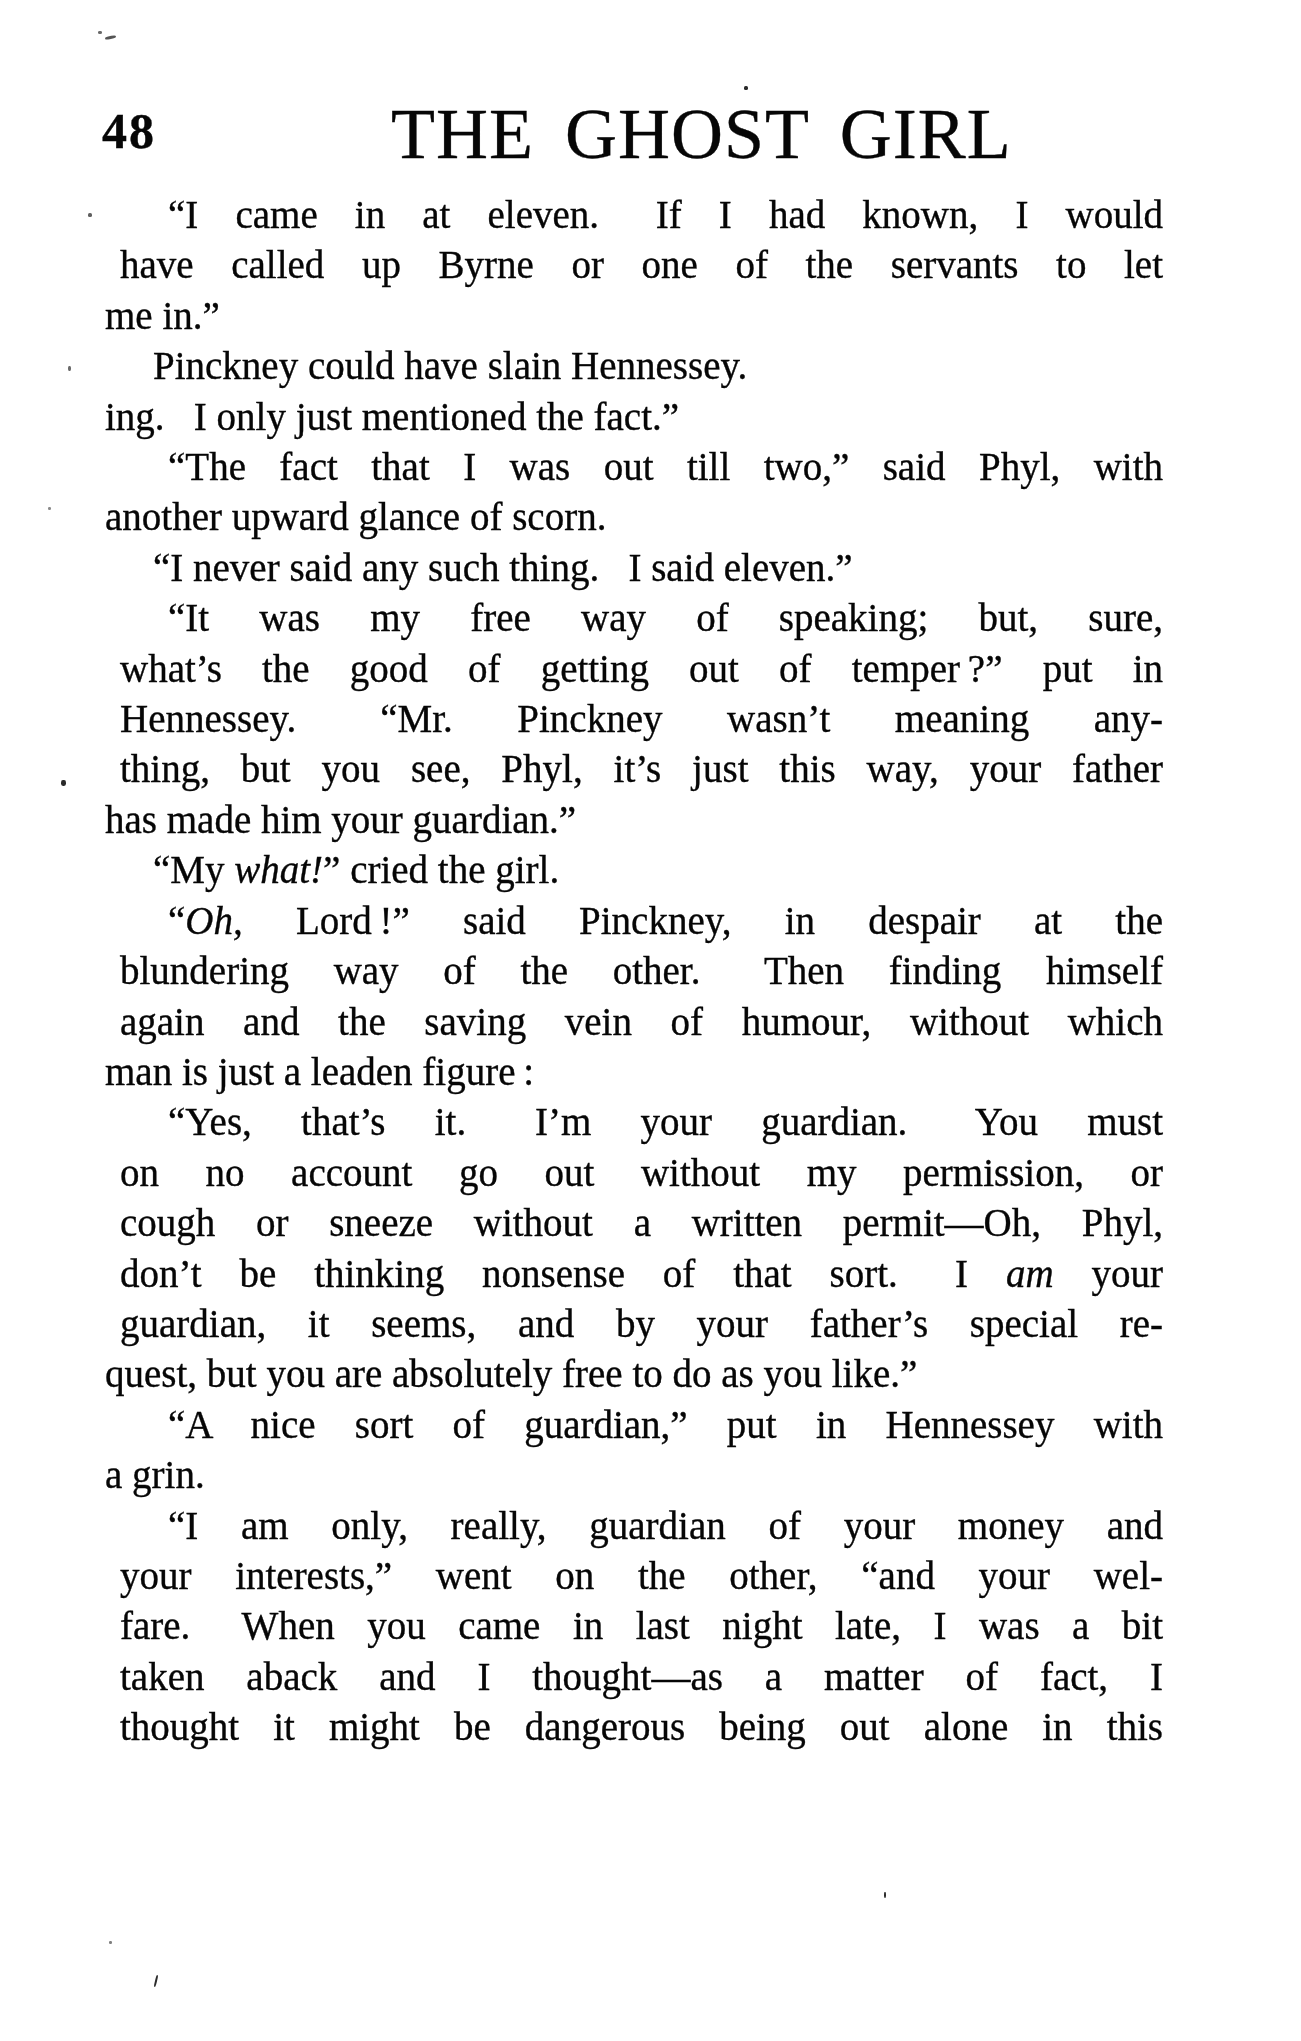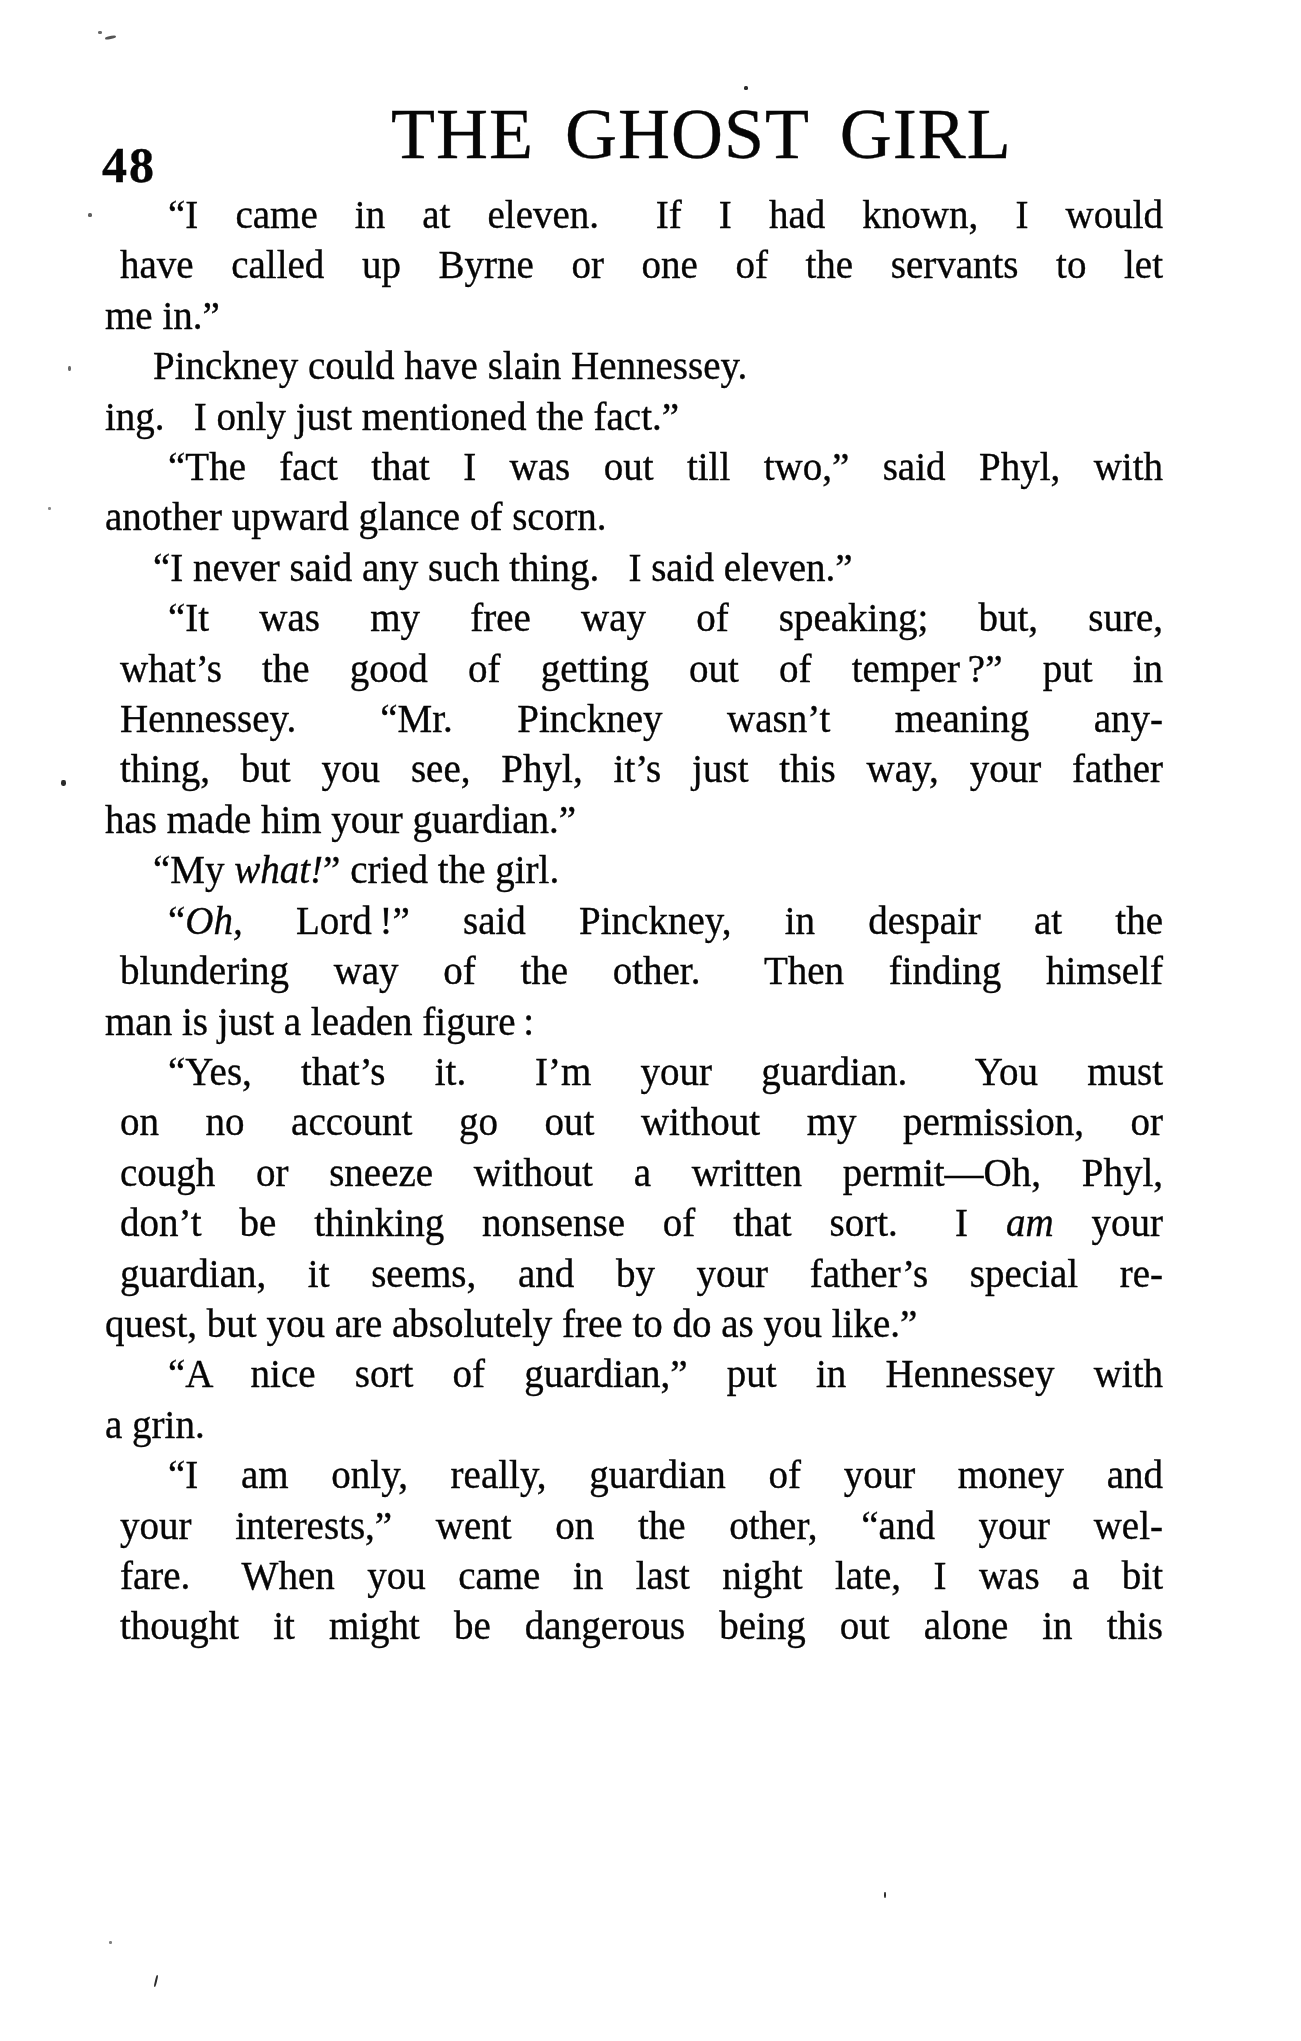--- a/index.html
+++ b/index.html
@@ -9,21 +9,20 @@
     background:#ffffff;
     font-family:"Liberation Serif","DejaVu Serif",serif;
     color:#060606;
     overflow:hidden;
     -webkit-text-stroke:0.35px #060606;
   }
   .pagenum{
     position:absolute;left:102px;top:106px;
     font-size:50px;font-weight:bold;line-height:1;
     letter-spacing:2px;
-    margin-top:34px;
   }
   .title{
     position:absolute;left:391px;top:98px;
     font-size:72px;line-height:1;
     letter-spacing:1px;word-spacing:12px;
     white-space:nowrap;
   }
   .textblock{
     position:absolute;left:105px;top:190px;width:1058px;
     font-size:39px;line-height:50.4px;
@@ -51,32 +50,34 @@
       <div class="line fin"><span>another upward glance of scorn.</span></div>
       <div class="line ind fin"><span>“I never said any such thing.  I said eleven.”</span></div>
       <div class="line ind jl"><span>“It was my free way of speaking; but, sure,</span></div>
       <div class="line jl"><span>what’s the good of getting out of temper ?” put in</span></div>
       <div class="line jl"><span>Hennessey.  “Mr. Pinckney wasn’t meaning any-</span></div>
       <div class="line jl"><span>thing, but you see, Phyl, it’s just this way, your father</span></div>
       <div class="line fin"><span>has made him your guardian.”</span></div>
       <div class="line ind fin"><span>“My </span><span class="it">what!</span><span>” cried the girl.</span></div>
       <div class="line ind jl"><span>“</span><span class="it">Oh,</span><span> Lord !” said Pinckney, in despair at the</span></div>
       <div class="line jl"><span>blundering way of the other.  Then finding himself</span></div>
+      <div class="line jl"><span>again and the saving vein of humour, without which</span></div>
       <div class="line fin"><span>man is just a leaden figure :</span></div>
       <div class="line ind jl"><span>“Yes, that’s it.  I’m your guardian.  You must</span></div>
       <div class="line jl"><span>on no account go out without my permission, or</span></div>
       <div class="line jl"><span>cough or sneeze without a written permit—Oh, Phyl,</span></div>
       <div class="line jl"><span>don’t be thinking nonsense of that sort.  I </span><span class="it">am</span><span> your</span></div>
       <div class="line jl"><span>guardian, it seems, and by your father’s special re-</span></div>
       <div class="line fin"><span>quest, but you are absolutely free to do as you like.”</span></div>
       <div class="line ind jl"><span>“A nice sort of guardian,” put in Hennessey with</span></div>
       <div class="line fin"><span>a grin.</span></div>
       <div class="line ind jl"><span>“I am only, really, guardian of your money and</span></div>
       <div class="line jl"><span>your interests,” went on the other, “and your wel-</span></div>
       <div class="line jl"><span>fare.  When you came in last night late, I was a bit</span></div>
+      <div class="line jl"><span>taken aback and I thought—as a matter of fact, I</span></div>
       <div class="line jl"><span>thought it might be dangerous being out alone in this</span></div>
     </div>
 
   <div class="speck" style="left:98px;top:31px;width:4px;height:3px;opacity:.7;"></div>
   <div class="speck" style="left:105px;top:36px;width:11px;height:3px;transform:rotate(-12deg);opacity:.8;"></div>
   <div class="speck" style="left:744px;top:86px;width:4px;height:4px;"></div>
   <div class="speck" style="left:88px;top:213px;width:4px;height:4px;opacity:.75;"></div>
   <div class="speck" style="left:68px;top:366px;width:3px;height:5px;opacity:.7;"></div>
   <div class="speck" style="left:48px;top:507px;width:3px;height:3px;opacity:.55;"></div>
   <div class="speck" style="left:61px;top:780px;width:5px;height:6px;"></div>

